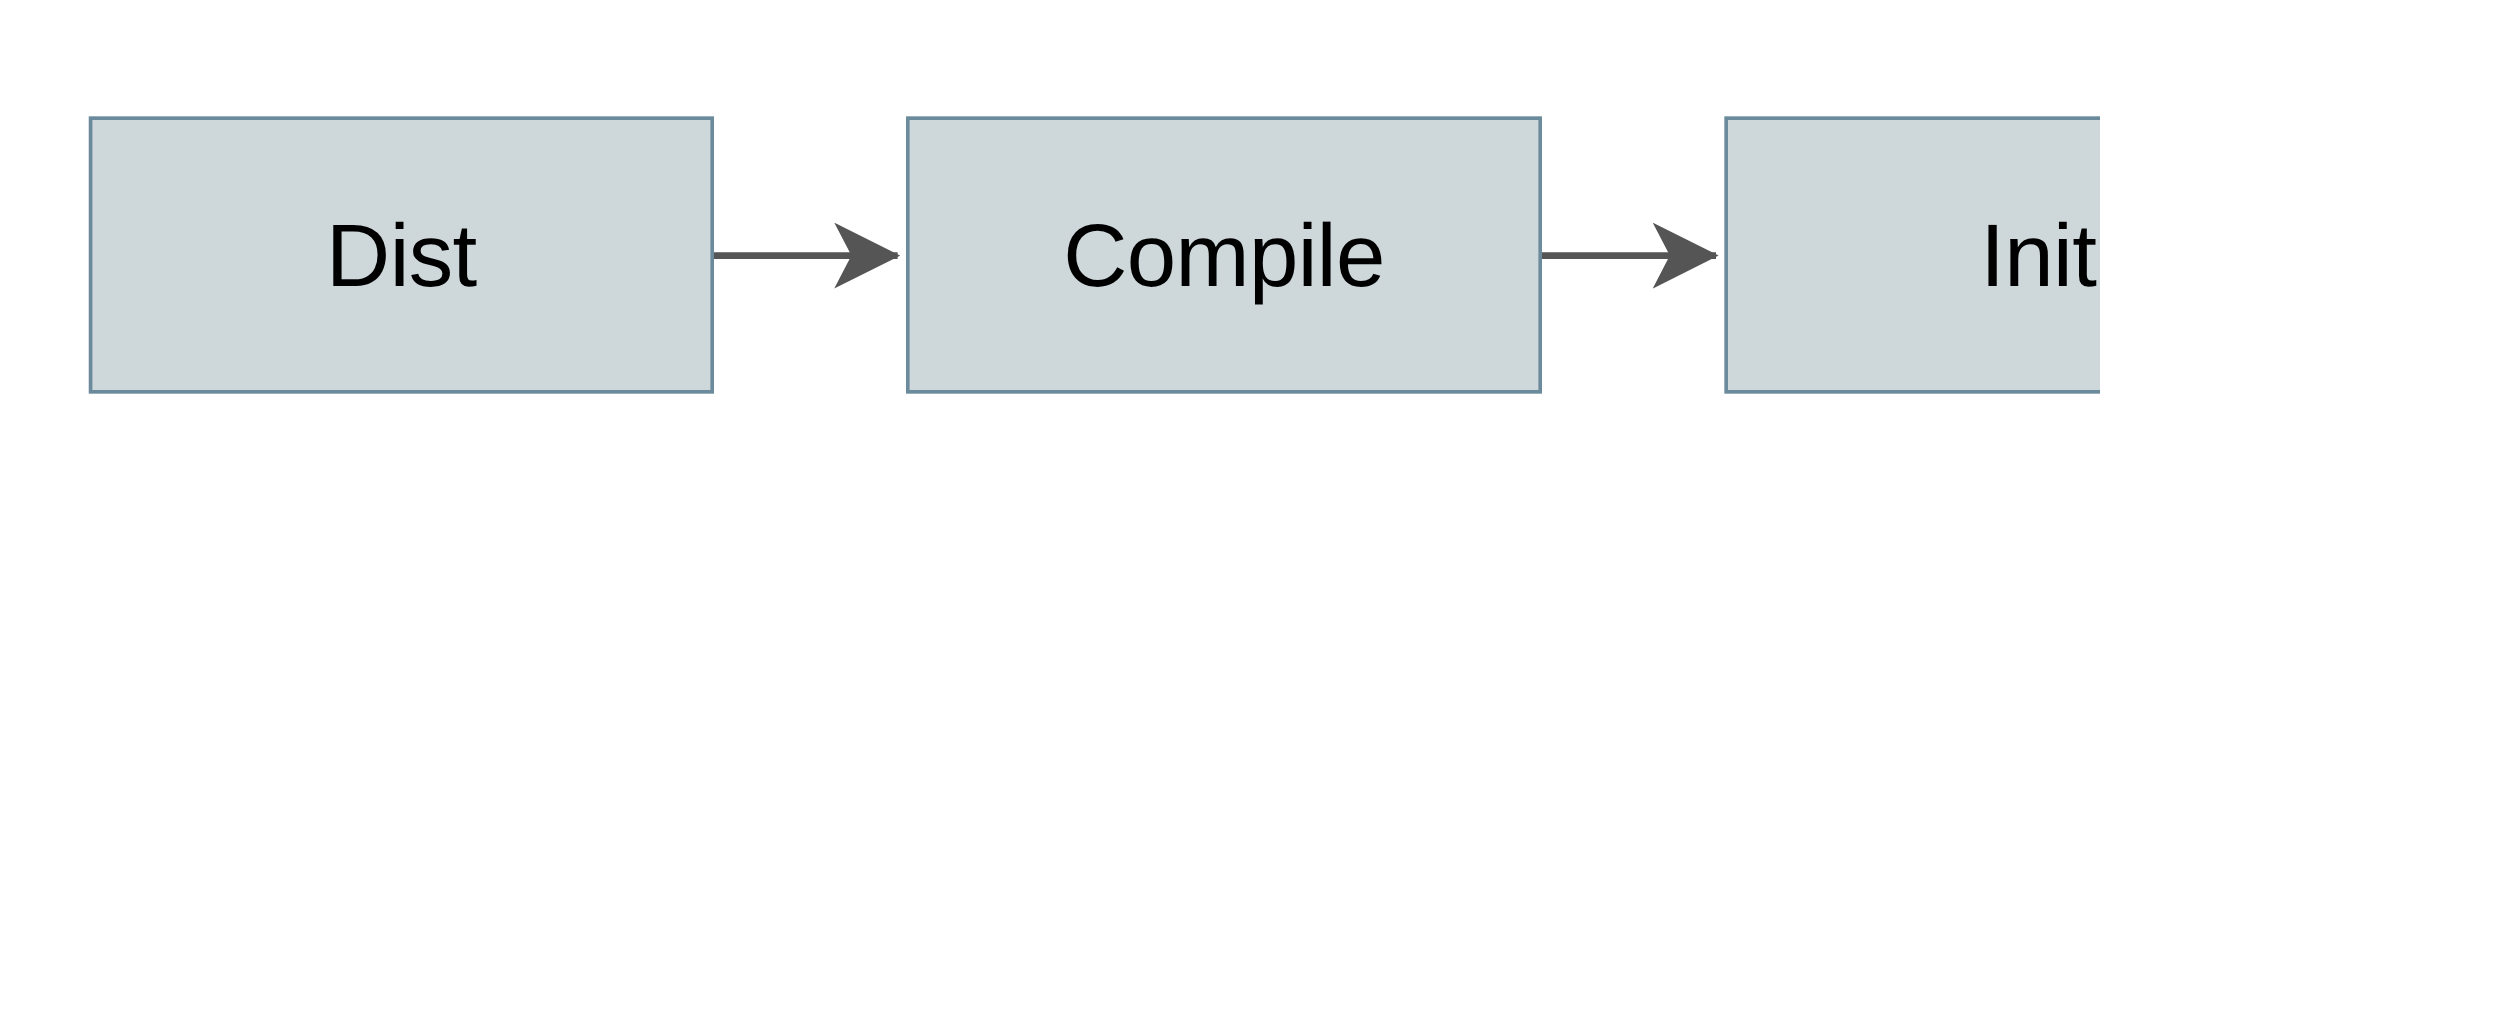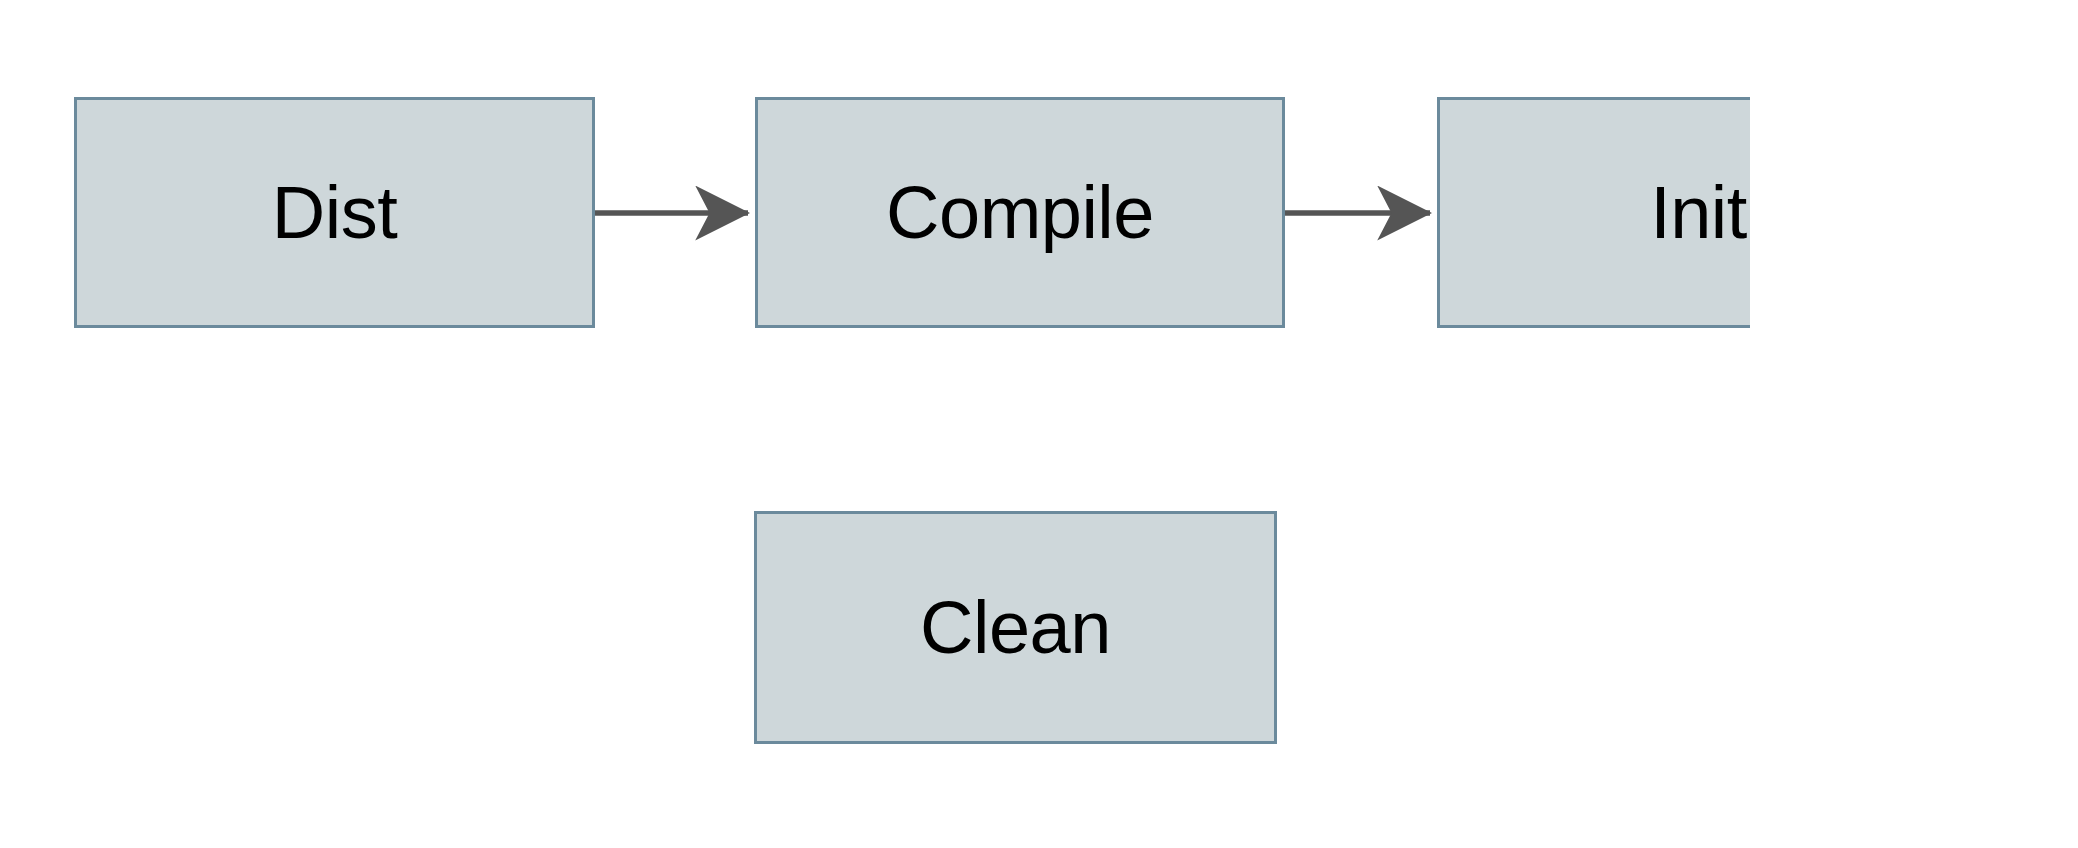--- a/index.html
+++ b/index.html
@@ -73,17 +73,14 @@
   </div>
 
   <div class="node" id="node-init">
     <span class="node-label">Init</span>
   </div>
 
   <div class="node" id="node-compile">
     <span class="node-label">Compile</span>
   </div>
 
-  <div class="node" id="node-clean">
-    <span class="node-label">Clean</span>
-  </div>
 
 </div>
 
 </body></html>

